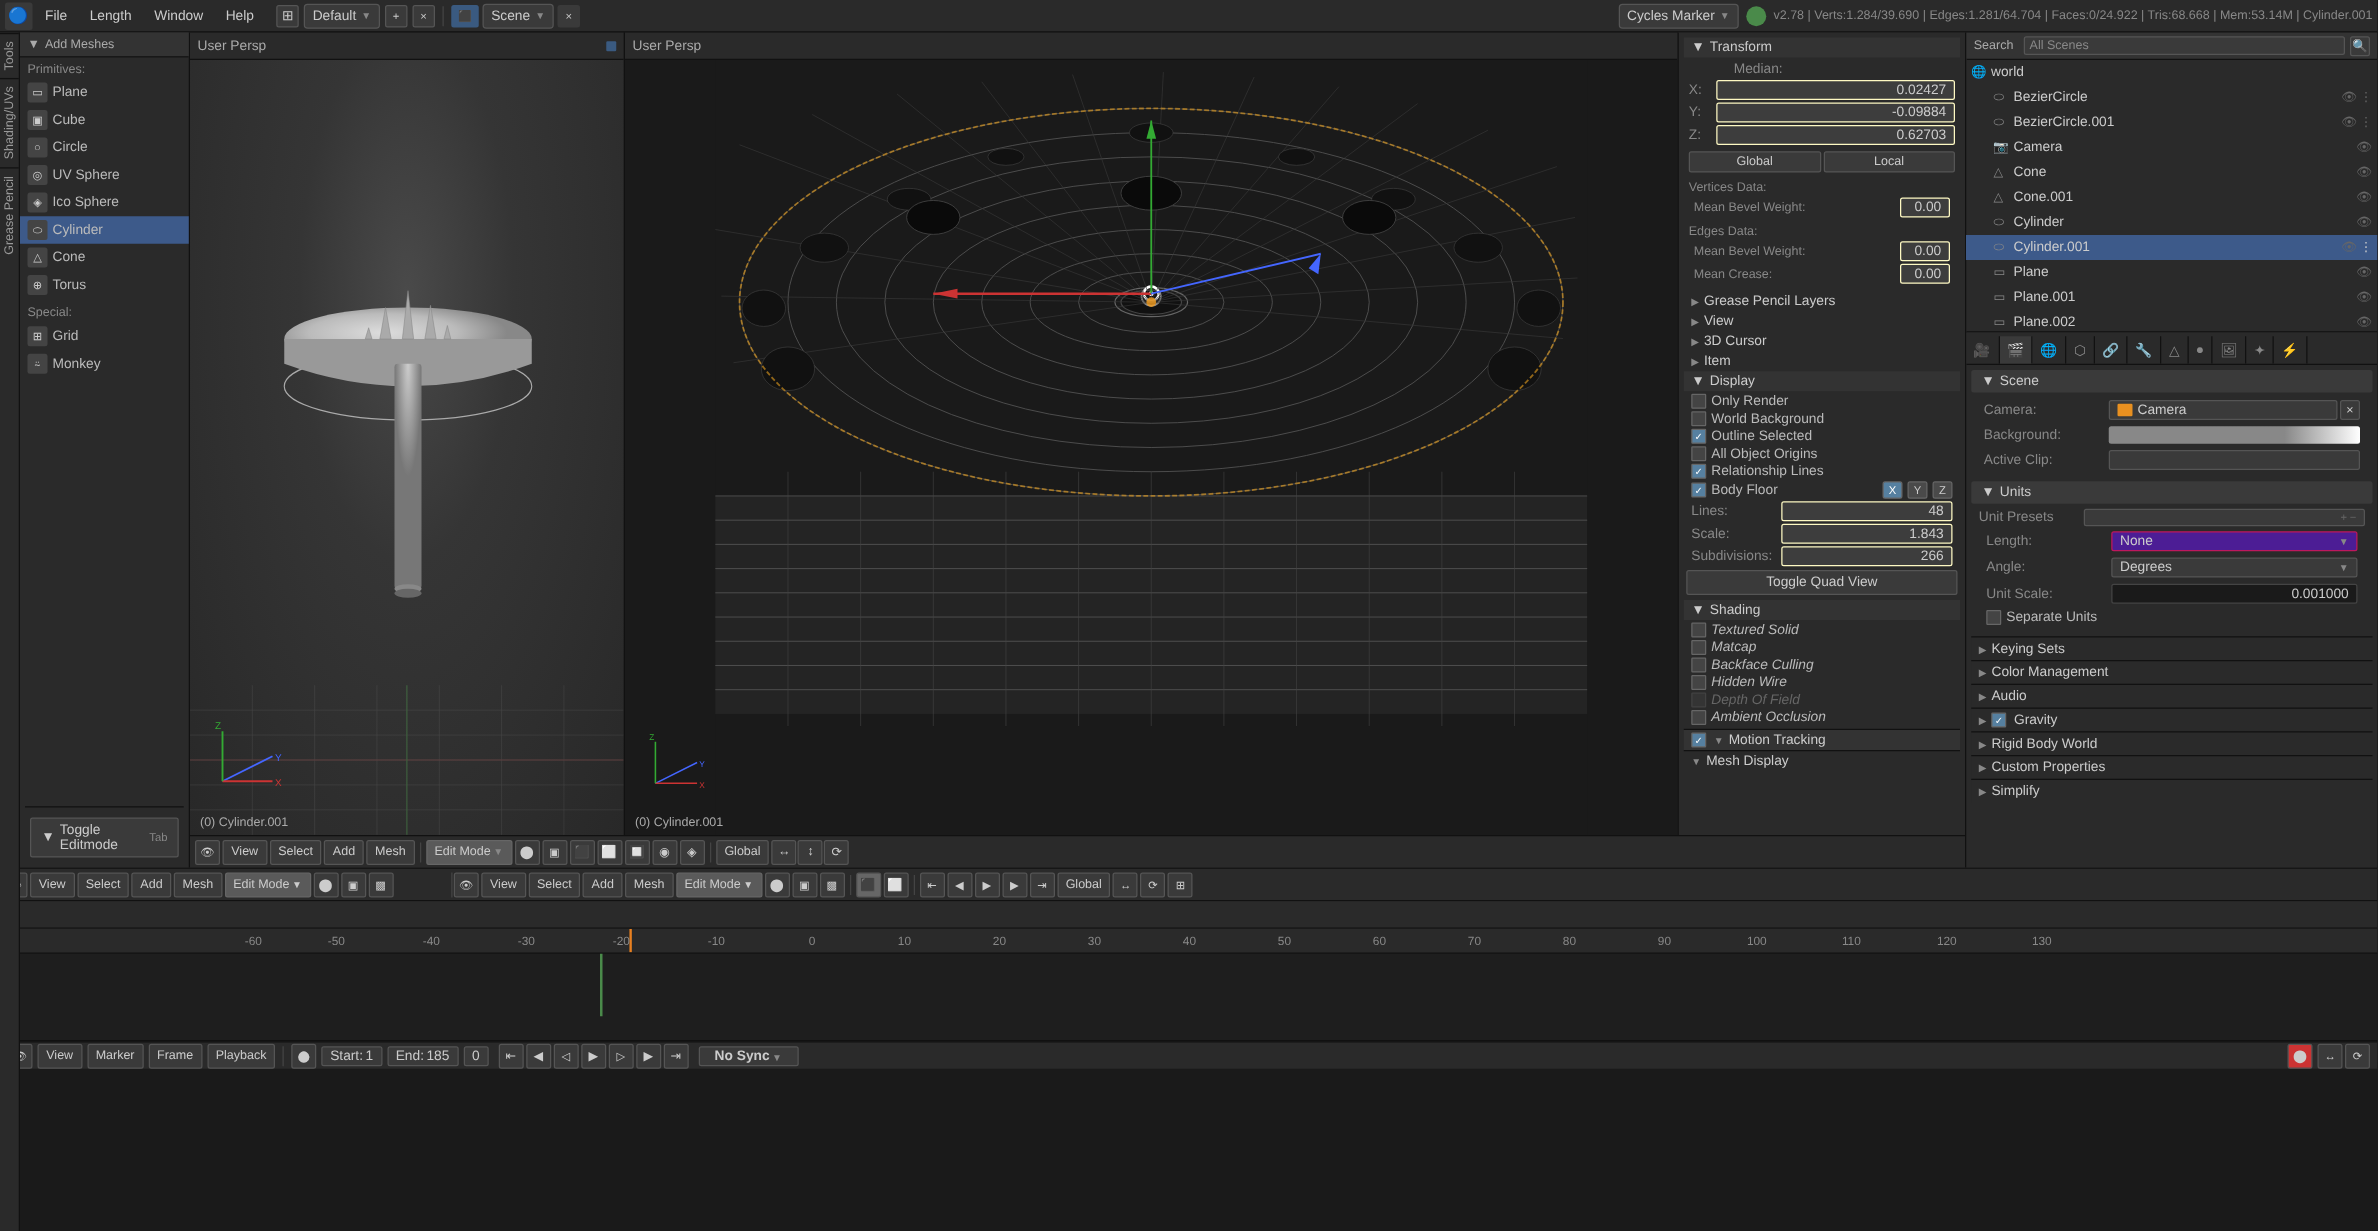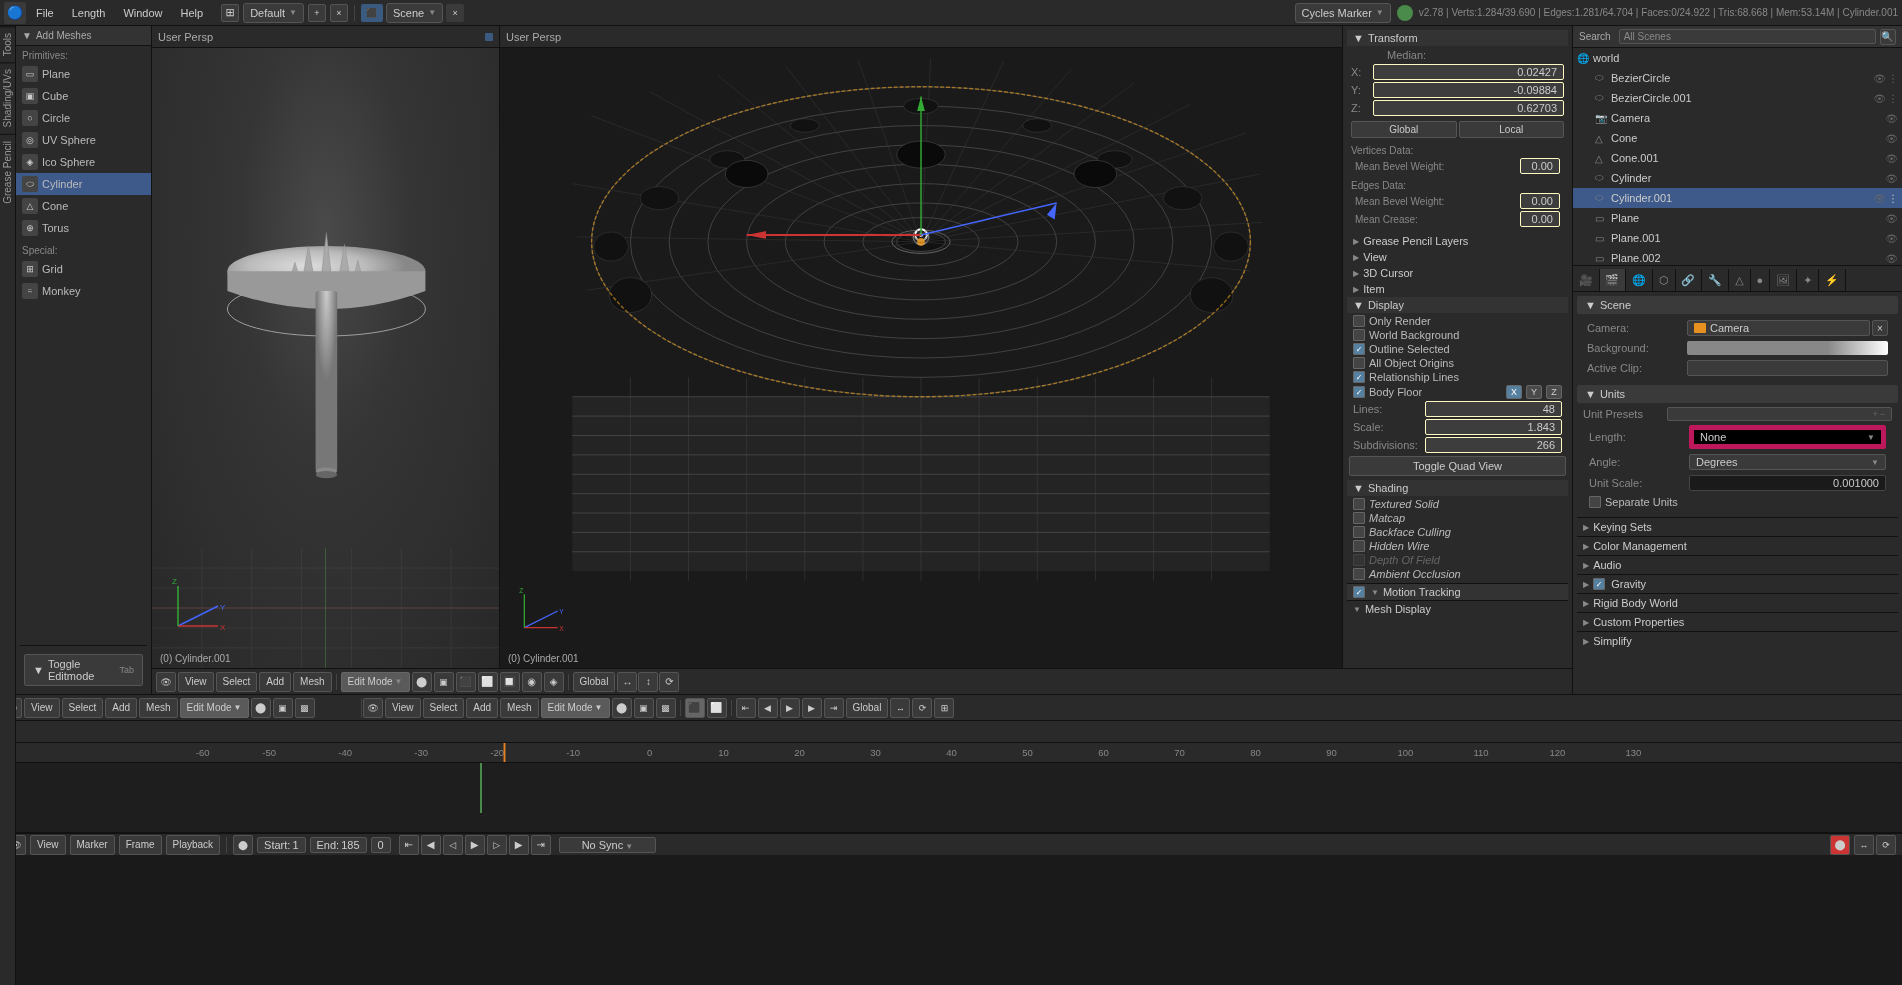--- a/index.html
+++ b/index.html
@@ -1167,21 +1167,21 @@
             <div style="flex:1;background:#3a3a3a;border:1px solid #555;border-radius:2px;padding:1px 6px;color:#ccc;font-size:11px;display:flex;align-items:center;justify-content:space-between;">
               <span></span>
               <div style="display:flex;gap:2px;">
                 <span style="color:#666;font-size:9px;">+</span>
                 <span style="color:#666;font-size:9px;">−</span>
               </div>
             </div>
           </div>
           <div class="prop-row">
             <span class="prop-label">Length:</span>
-            <div style="flex:1;background:#000000;border:5px solid #be185d;border-radius:2px;padding:1px 6px;color:#ccc;font-size:11px;display:flex;align-items:center;justify-content:space-between;cursor:pointer;">
+            <div style="flex:1;background:#4c1d95;border:1px solid #be185d;border-radius:2px;padding:1px 6px;color:#ccc;font-size:11px;display:flex;align-items:center;justify-content:space-between;cursor:pointer;">
               <span>None</span>
               <span style="font-size:8px;color:#888;">▼</span>
             </div>
           </div>
           <div class="prop-row">
             <span class="prop-label">Angle:</span>
             <div style="flex:1;background:#3a3a3a;border:1px solid #555;border-radius:2px;padding:1px 6px;color:#ccc;font-size:11px;display:flex;align-items:center;justify-content:space-between;cursor:pointer;">
               <span>Degrees</span>
               <span style="font-size:8px;color:#888;">▼</span>
             </div>
@@ -1344,21 +1344,21 @@
     <div style="display:flex;gap:2px;margin:0 4px;">
       <div class="toolbar-icon-btn">⇤</div>
       <div class="toolbar-icon-btn">◀</div>
       <div class="toolbar-icon-btn" style="font-size:9px;">◁</div>
       <div class="toolbar-icon-btn">▶</div>
       <div class="toolbar-icon-btn" style="font-size:9px;">▷</div>
       <div class="toolbar-icon-btn">▶</div>
       <div class="toolbar-icon-btn">⇥</div>
     </div>
 
-    <div style="background:#3a3a3a;border:1px solid #555;border-radius:2px;padding:1px 22px;font-size:11px;color:#ccc;display:flex;align-items:flex-end;gap:2px;">
+    <div style="background:#3a3a3a;border:1px solid #555;border-radius:2px;padding:1px 12px;font-size:11px;color:#ccc;display:flex;align-items:flex-end;gap:2px;font-weight:bold;">
       <span>No Sync</span>
       <span style="font-size:8px;color:#888;">▼</span>
     </div>
 
     <div style="flex:1;"></div>
     <div class="toolbar-icon-btn" style="background:#cc3333;">⬤</div>
     <div style="display:flex;gap:2px;">
       <div class="toolbar-icon-btn" style="font-size:9px;">↔</div>
       <div class="toolbar-icon-btn" style="font-size:9px;">⟳</div>
     </div>

